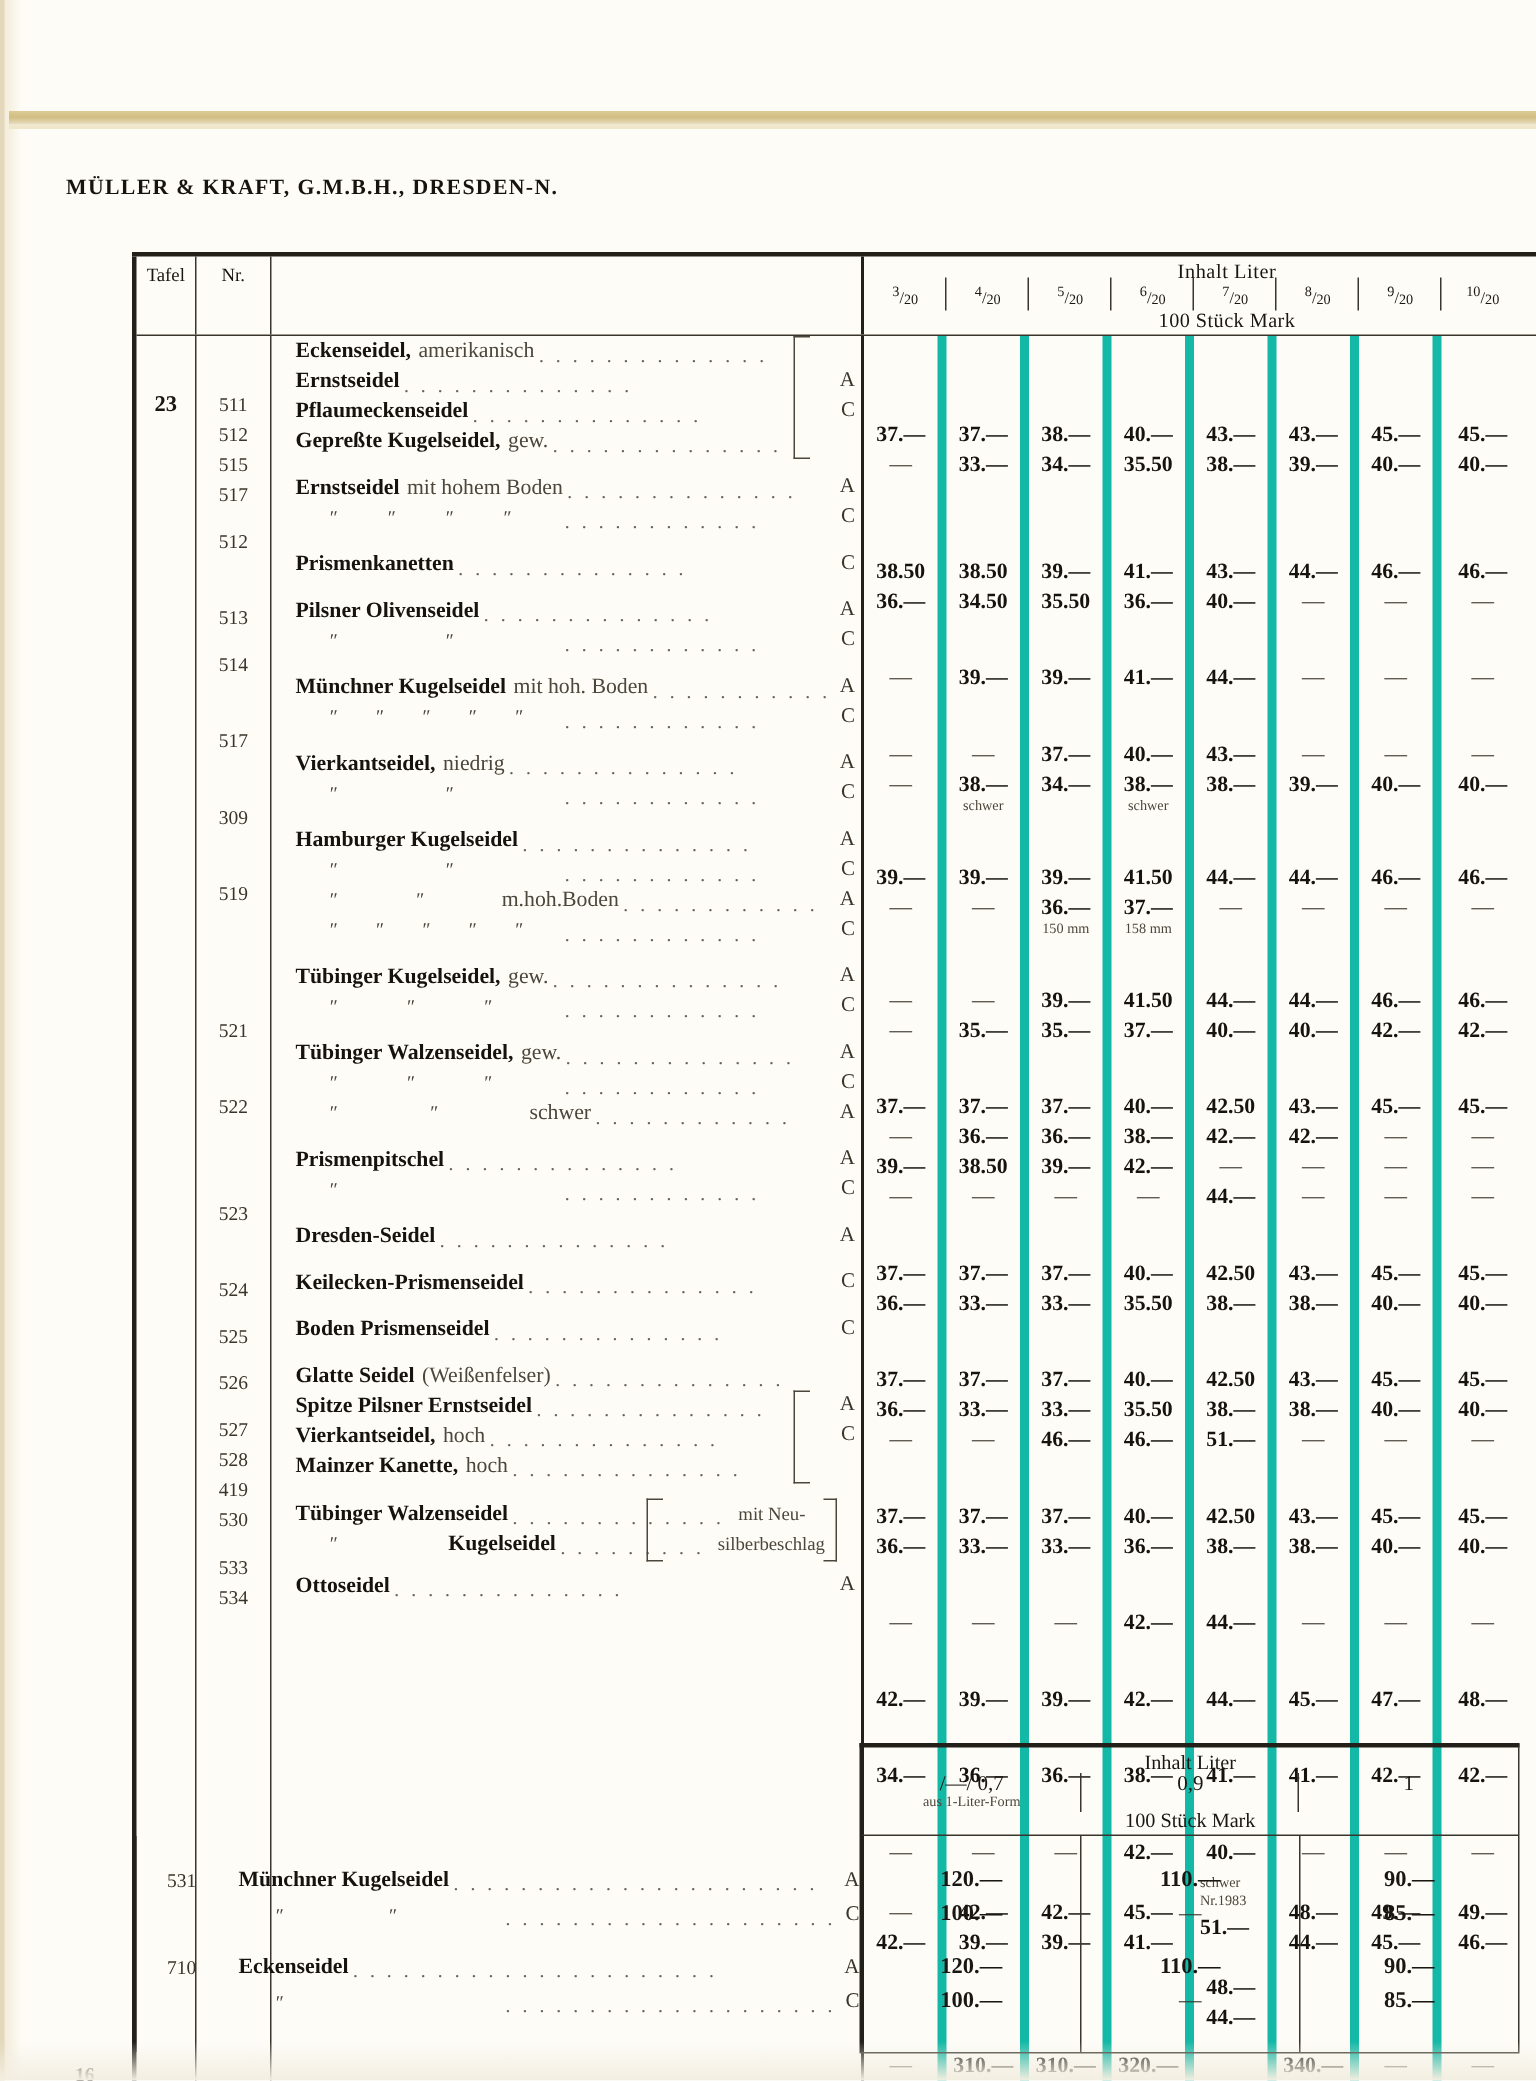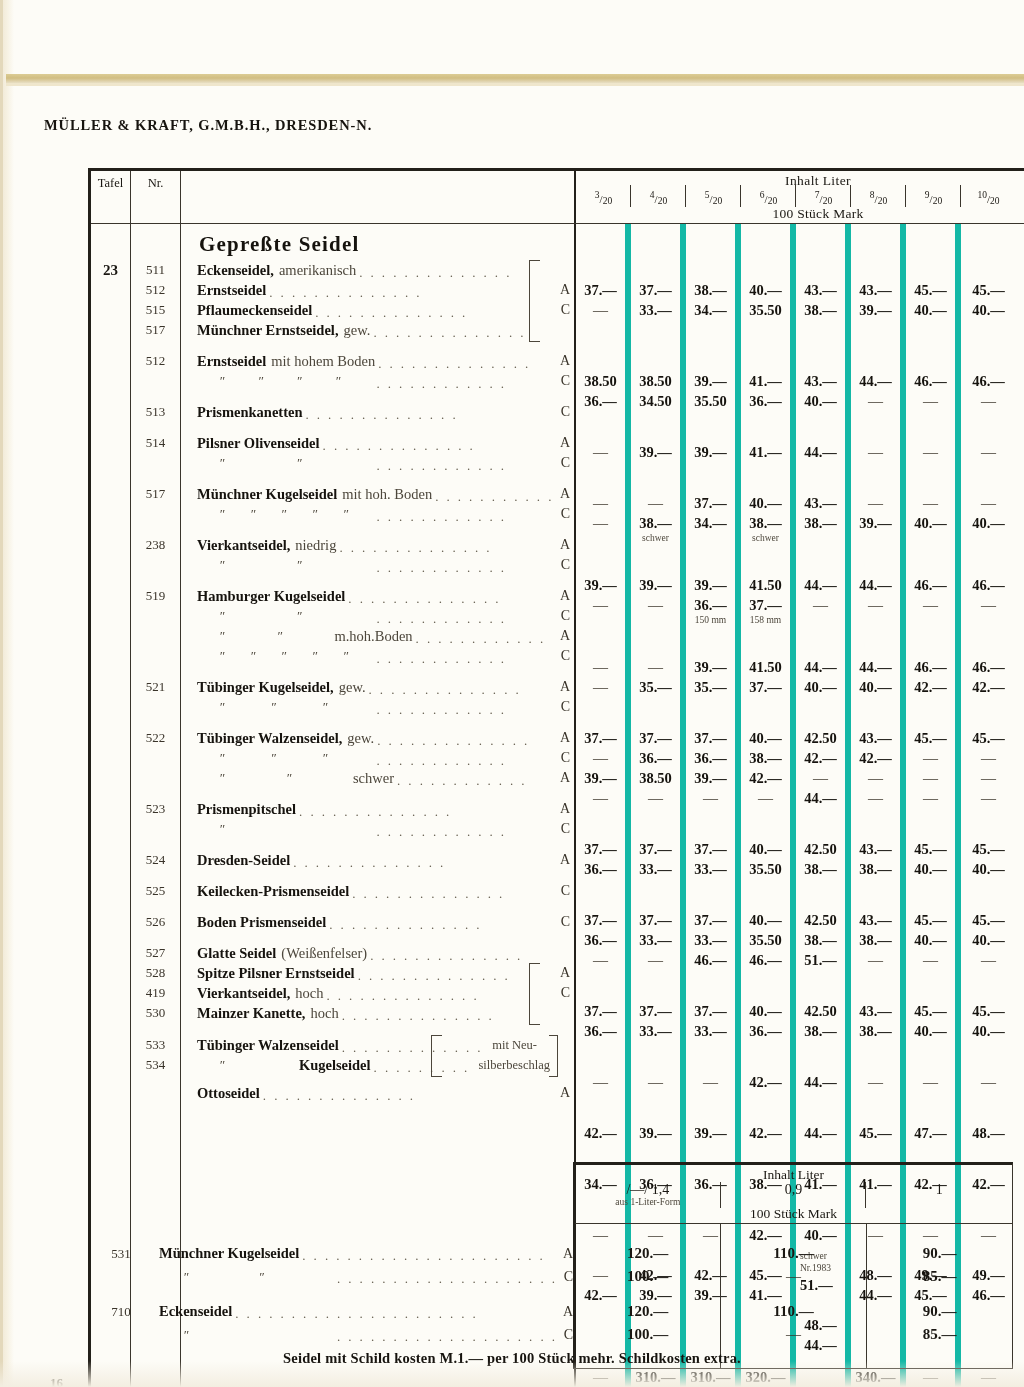--- a/index.html
+++ b/index.html
@@ -476,21 +476,21 @@
             <div class="ln nr-num"></div>
             <div class="spacer" style="height: 11px;"></div>
             <div class="ln nr-num">513</div>
             <div class="spacer" style="height: 11px;"></div>
             <div class="ln nr-num">514</div>
             <div class="ln nr-num"></div>
             <div class="spacer" style="height: 11px;"></div>
             <div class="ln nr-num">517</div>
             <div class="ln nr-num"></div>
             <div class="spacer" style="height: 11px;"></div>
-            <div class="ln nr-num">238</div>
+            <div class="ln nr-num">309</div>
             <div class="ln nr-num"></div>
             <div class="spacer" style="height: 11px;"></div>
             <div class="ln nr-num">519</div>
             <div class="ln nr-num"></div>
             <div class="ln nr-num"></div>
             <div class="ln nr-num"></div>
             <div class="spacer" style="height: 11px;"></div>
             <div class="ln nr-num">521</div>
             <div class="ln nr-num"></div>
             <div class="spacer" style="height: 11px;"></div>
@@ -513,40 +513,39 @@
             <div class="ln nr-num">419</div>
             <div class="ln nr-num">530</div>
             <div class="spacer" style="height: 12px;"></div>
             <div class="ln nr-num">533</div>
             <div class="ln nr-num">534</div>
             <div class="spacer" style="height: 8px;"></div>
             <div class="ln nr-num"></div>
             <div class="spacer" style="height: 14px;"></div>
           </div>
           <div class="cell col-desc vline-heavy">
-            <div class="ln section-title" style="height: 36px; line-height: 40px;">Gepreßte Seidel</div>
             <div class="grp">
               <div class="ln desc">
                 <span class="desc-strong">Eckenseidel,</span>
                 <span class="desc-light" style="margin-left: 5px;"> amerikanisch</span>
                 <span class="desc-dots">. . . . . . . . . . . . . . </span>
                 <span class="desc-ac"></span>
               </div>
               <div class="ln desc">
                 <span class="desc-strong">Ernstseidel</span>
                 <span class="desc-dots">. . . . . . . . . . . . . . </span>
                 <span class="desc-ac">A</span>
               </div>
               <div class="ln desc">
                 <span class="desc-strong">Pflaumeckenseidel</span>
                 <span class="desc-dots">. . . . . . . . . . . . . . </span>
                 <span class="desc-ac">C</span>
               </div>
               <div class="ln desc">
-                <span class="desc-strong">Münchner Ernstseidel,</span>
+                <span class="desc-strong">Gepreßte Kugelseidel,</span>
                 <span class="desc-light" style="margin-left: 5px;"> gew.</span>
                 <span class="desc-dots">. . . . . . . . . . . . . . </span>
                 <span class="desc-ac"></span>
               </div>
               <div class="group-brace" style="right: 34px; top: 0px; height: 80px; width: 10px; border-left: 1px solid rgb(76, 70, 59); border-top: 1px solid rgb(76, 70, 59); border-bottom: 1px solid rgb(76, 70, 59); border-radius: 0px;"></div>
             </div>
             <div class="spacer" style="height: 11px;"></div>
             <div class="grp">
               <div class="ln desc">
                 <span class="desc-strong">Ernstseidel</span>
@@ -1615,21 +1614,21 @@
 
   <div class="bottom-wrap">
     <div id="bottom-table">
         <div class="bt-frame">
           <div class="bt-left"></div>
           <div class="bt-right">
             <div class="bt-head">
               <div class="bt-inhalt">Inhalt Liter</div>
               <div class="bt-cols">
                 <div class="bt-col">
-                  <div class="v">/—/ 1,4</div>
+                  <div class="v">/—/ 0,7</div>
                   <span class="sub">aus 1-Liter-Form</span>
                 </div>
                 <div class="bt-col">
                   <div class="v">0,9</div>
                 </div>
                 <div class="bt-col">
                   <div class="v">1</div>
                 </div>
               </div>
               <div class="bt-stueck">100 Stück Mark</div>
@@ -1698,17 +1697,16 @@
               <div class="bt-ln">90.—</div>
               <div class="bt-ln">85.—</div>
               <div style="height: 22px;"></div>
             </div>
           </div>
         </div>
         <div class="rule-thin" style="margin-left: 485px; width: 440px;"></div>
       </div>
   </div>
 
-  <div class="footer-note">Seidel mit Schild kosten M.1.— per 100 Stück mehr. Schildkosten extra.</div>
   <div class="page-num">16</div>
 
   <div class="scan-bottom-fade"></div>
 </div>
 
 </body></html>

